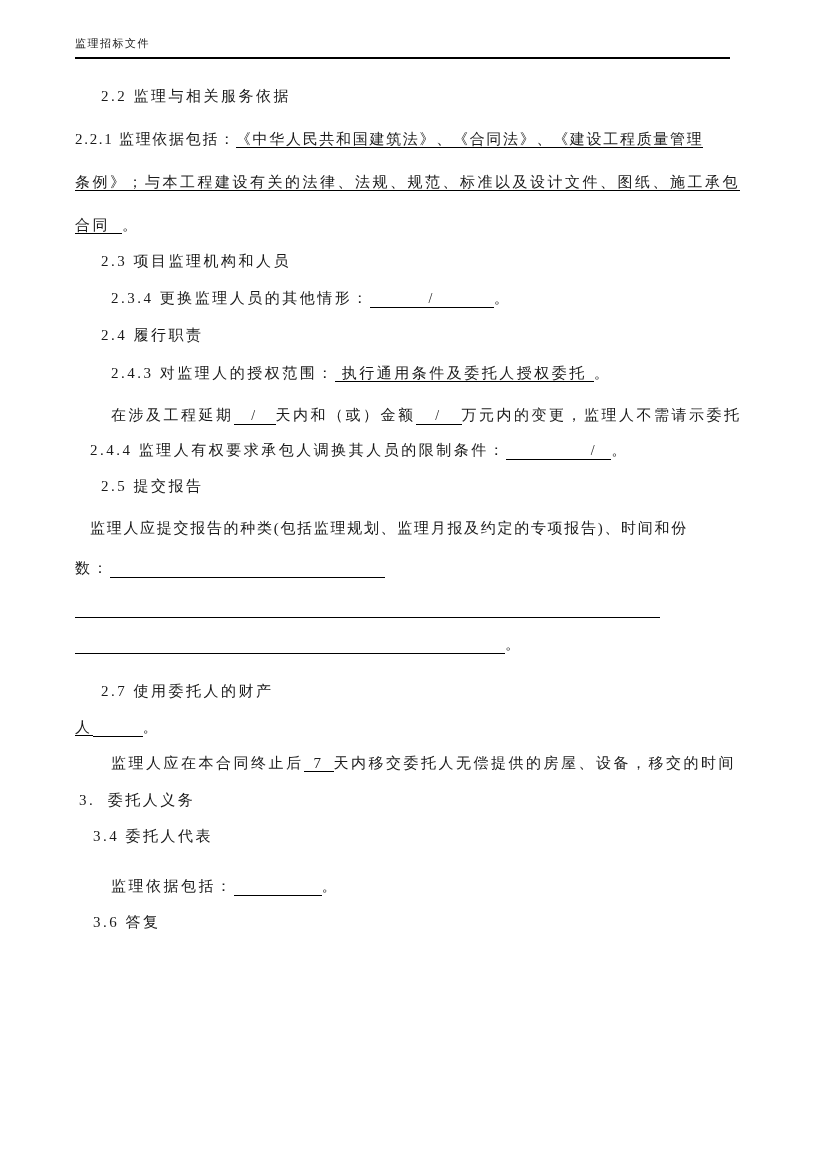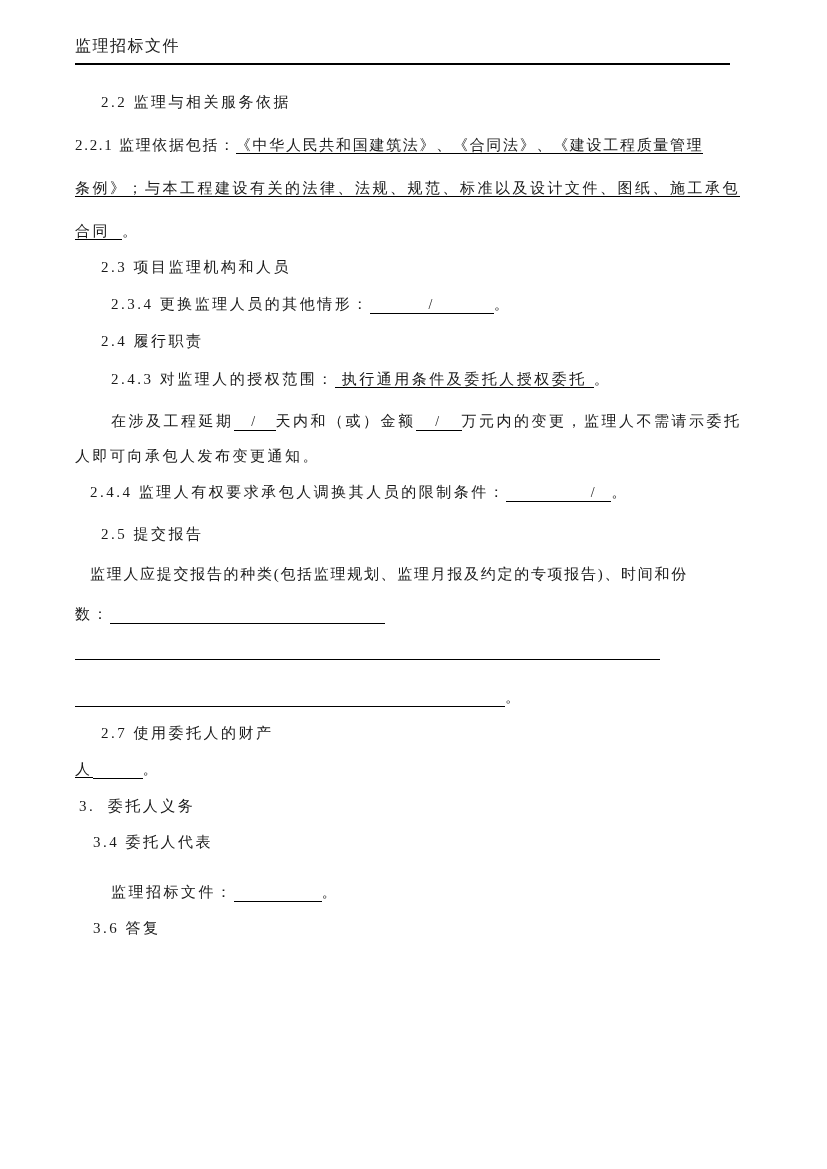--- a/index.html
+++ b/index.html
@@ -11,21 +11,21 @@
     padding:36px 97px 0 75px;
     font-family:"Liberation Serif","DejaVu Serif",serif;
     color:#1a1a1a;
     overflow:hidden;
   }
   .page-header{
     border-bottom:2px solid #000;
     padding-bottom:6px;
   }
   .page-header .title{
-    font-size:16px;
+    font-size:11px;
     letter-spacing:1.5px;
   }
   .doc{position:relative;}
   .line{position:relative;}
   .line-in{
     position:absolute;
     bottom:2px;left:0;
     white-space:nowrap;
     font-size:15px;
     letter-spacing:2.5px;
@@ -101,23 +101,20 @@
       <div class="line">
         <div class="line-in ind-h2"><span class="run">2.4 履行职责</span></div>
       </div>
       <div class="line">
         <div class="line-in ind-item"><span class="run">2.4.3 对监理人的授权范围：</span><span class="utext" style="padding-left: 7px; padding-right: 7px;">执行通用条件及委托人授权委托</span><span class="run">。</span></div>
       </div>
       <div class="line">
         <div class="line-in ind-item"><span class="run">在涉及工程延期</span><span class="blank" style="width: 42px;">/</span><span class="run">天内和（或）金额</span><span class="blank" style="width: 46px;">/</span><span class="run">万元内的变更，监理人不需请示委托</span></div>
       </div>
       <div class="line">
-        <div class="line-in ind-flush"><span class="run">人即可向承包人发布变更通知。</span></div>
-      </div>
-      <div class="line">
         <div class="line-in ind-item2"><span class="run">2.4.4 监理人有权要求承包人调换其人员的限制条件：</span><span class="blank slash-right" style="width: 105px;">/</span><span class="run">。</span></div>
       </div>
       <div class="line">
         <div class="line-in ind-h2"><span class="run">2.5 提交报告</span></div>
       </div>
       <div class="line">
         <div class="line-in ind-item2 ls-t2"><span class="run">监理人应提交报告的种类(包括监理规划、监理月报及约定的专项报告)、时间和份</span></div>
       </div>
       <div class="line">
         <div class="line-in ind-flush"><span class="run">数：</span><span class="blank" style="width: 275px;">&nbsp;</span></div>
@@ -128,25 +125,28 @@
       <div class="line">
         <div class="line-in ind-flush"><span class="blank" style="width: 430px;">&nbsp;</span><span class="run">。</span></div>
       </div>
       <div class="line">
         <div class="line-in ind-h2"><span class="run">2.7 使用委托人的财产</span></div>
       </div>
       <div class="line">
         <div class="line-in ind-flush"><span class="utext">人</span><span class="blank" style="width: 50px;">&nbsp;</span><span class="run">。</span></div>
       </div>
       <div class="line">
+        <div class="line-in ind-item"><span class="run">监理人应在本合同终止后</span><span class="utext" style="padding-left: 10px; padding-right: 10px;">7</span><span class="run">天内移交委托人无偿提供的房屋、设备，移交的时间</span></div>
+      </div>
+      <div class="line">
         <div class="line-in ind-h1"><span class="run">3.&nbsp; 委托人义务</span></div>
       </div>
       <div class="line">
         <div class="line-in ind-h2w"><span class="run">3.4 委托人代表</span></div>
       </div>
       <div class="line">
-        <div class="line-in ind-item"><span class="run">监理招标文件：</span><span class="blank" style="width: 88px;">&nbsp;</span><span class="run">。</span></div>
+        <div class="line-in ind-item"><span class="run">监理依据包括：</span><span class="blank" style="width: 88px;">&nbsp;</span><span class="run">。</span></div>
       </div>
       <div class="line">
         <div class="line-in ind-h2w"><span class="run">3.6 答复</span></div>
       </div>
     </div>
 </div>
 
 </body></html>

